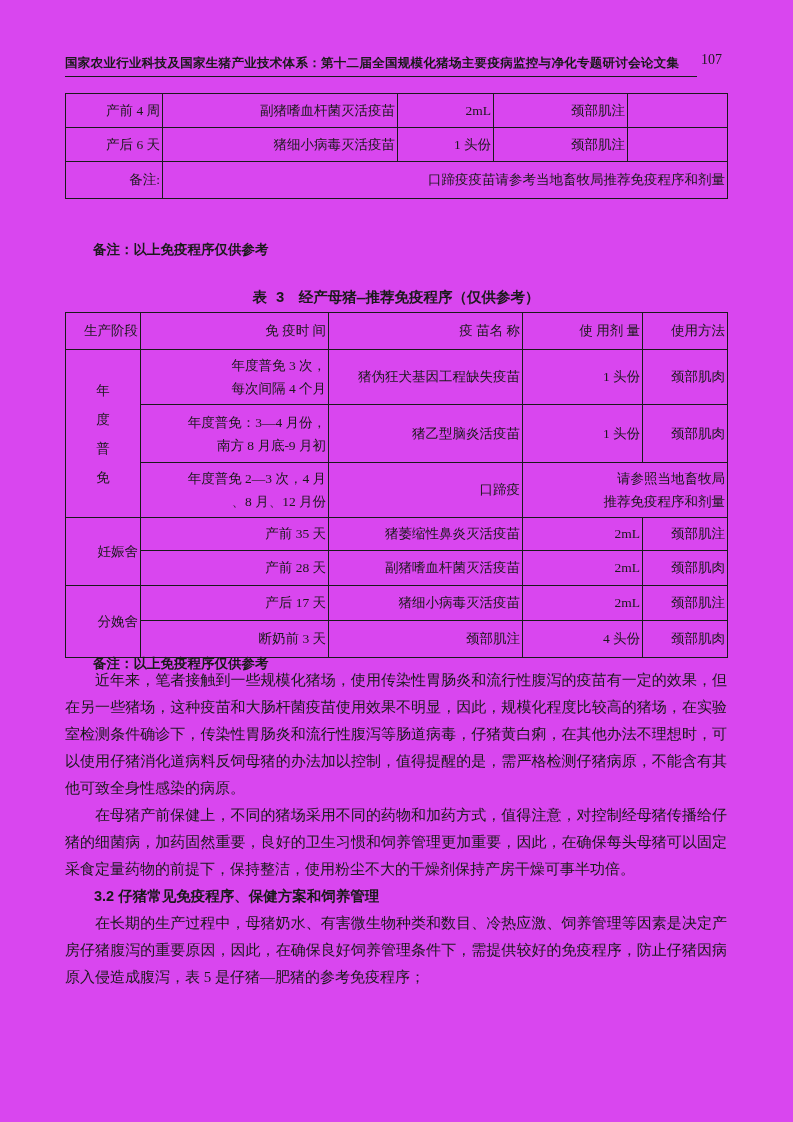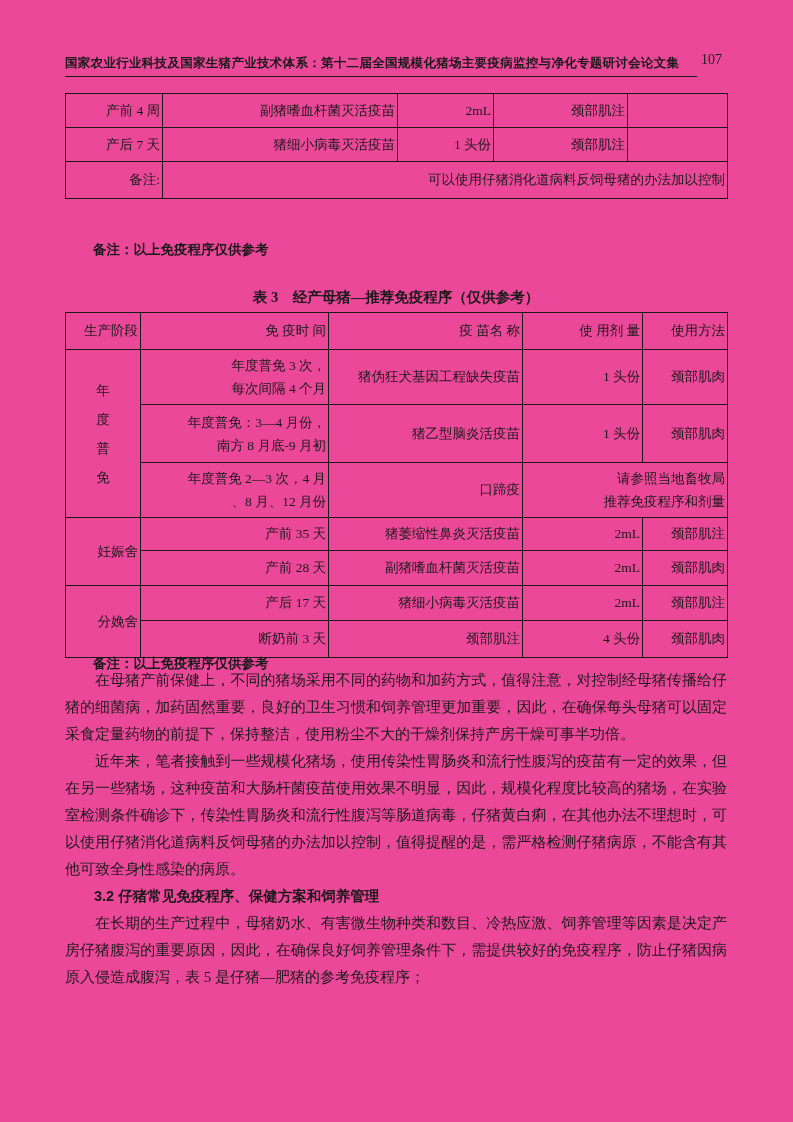--- a/index.html
+++ b/index.html
@@ -1,19 +1,19 @@
 <!DOCTYPE html>
 <html><head>
 <meta charset="utf-8">
 <style>
   html,body{margin:0;padding:0;background:#ffffff;}
   .page{
     position:relative;
     width:793px;height:1122px;
-    background:#ec4899;
+    background:#d946ef;
     color:#1a1a1a;
     font-family:"Liberation Serif","DejaVu Serif",serif;
     overflow:hidden;
   }
   
   .running-head{
     position:absolute;left:65px;top:55px;width:632px;
     font-family:"Liberation Sans","DejaVu Sans",sans-serif;
     font-weight:bold;font-size:12.5px;letter-spacing:0.3px;
     white-space:nowrap;
@@ -46,21 +46,21 @@
   }
   
   .note{
     position:absolute;left:93px;
     font-family:"Liberation Sans","DejaVu Sans",sans-serif;
     font-weight:bold;font-size:13.5px;
   }
   .tbl-title{
     position:absolute;left:65px;top:288px;width:662px;
     text-align:center;font-weight:bold;font-size:14.5px;
-    font-family:Liberation Serif, serif;
+    font-family:Liberation Mono, monospace;
   }
   
   .bodytext{
     position:absolute;left:65px;top:667px;width:662px;
     font-size:15px;line-height:27px;
     text-align:justify;
   }
   .bodytext p{margin:0;text-indent:2em;}
   .sec-heading{
     margin:0;
@@ -88,29 +88,29 @@
     </colgroup>
     <tbody>
         <tr style="height:34px">
       <td>产前 4 周</td>
       <td>副猪嗜血杆菌灭活疫苗</td>
       <td>2mL</td>
       <td>颈部肌注</td>
       <td></td>
     </tr>
     <tr style="height:34px">
-      <td>产后 7 天</td>
+      <td>产后 6 天</td>
       <td>猪细小病毒灭活疫苗</td>
       <td>1 头份</td>
       <td>颈部肌注</td>
       <td></td>
     </tr>
     <tr style="height:37px">
       <td>备注:</td>
-      <td colspan="4">可以使用仔猪消化道病料反饲母猪的办法加以控制</td>
+      <td colspan="4">口蹄疫疫苗请参考当地畜牧局推荐免疫程序和剂量</td>
     </tr>
   </tbody>
     </table>
 
   <div class="note" style="top:241px">备注：以上免疫程序仅供参考</div>
 
   <div class="tbl-title">表 3　经产母猪—推荐免疫程序（仅供参考）</div>
 
   <table class="doc tbl3">
     <colgroup>
@@ -177,19 +177,19 @@
       <td>颈部肌注</td>
       <td>4 头份</td>
       <td>颈部肌肉</td>
     </tr>
   </tbody>
     </table>
 
   <div class="note" style="top:655px">备注：以上免疫程序仅供参考</div>
 
   <div class="bodytext">
+    <p>近年来，笔者接触到一些规模化猪场，使用传染性胃肠炎和流行性腹泻的疫苗有一定的效果，但在另一些猪场，这种疫苗和大肠杆菌疫苗使用效果不明显，因此，规模化程度比较高的猪场，在实验室检测条件确诊下，传染性胃肠炎和流行性腹泻等肠道病毒，仔猪黄白痢，在其他办法不理想时，可以使用仔猪消化道病料反饲母猪的办法加以控制，值得提醒的是，需严格检测仔猪病原，不能含有其他可致全身性感染的病原。</p>
     <p>在母猪产前保健上，不同的猪场采用不同的药物和加药方式，值得注意，对控制经母猪传播给仔猪的细菌病，加药固然重要，良好的卫生习惯和饲养管理更加重要，因此，在确保每头母猪可以固定采食定量药物的前提下，保持整洁，使用粉尘不大的干燥剂保持产房干燥可事半功倍。</p>
-    <p>近年来，笔者接触到一些规模化猪场，使用传染性胃肠炎和流行性腹泻的疫苗有一定的效果，但在另一些猪场，这种疫苗和大肠杆菌疫苗使用效果不明显，因此，规模化程度比较高的猪场，在实验室检测条件确诊下，传染性胃肠炎和流行性腹泻等肠道病毒，仔猪黄白痢，在其他办法不理想时，可以使用仔猪消化道病料反饲母猪的办法加以控制，值得提醒的是，需严格检测仔猪病原，不能含有其他可致全身性感染的病原。</p>
     <p class="sec-heading">3.2 仔猪常见免疫程序、保健方案和饲养管理</p>
     <p>在长期的生产过程中，母猪奶水、有害微生物种类和数目、冷热应激、饲养管理等因素是决定产房仔猪腹泻的重要原因，因此，在确保良好饲养管理条件下，需提供较好的免疫程序，防止仔猪因病原入侵造成腹泻，表 5 是仔猪—肥猪的参考免疫程序；</p>
   </div>
 
 </div>
 
 </body></html>

